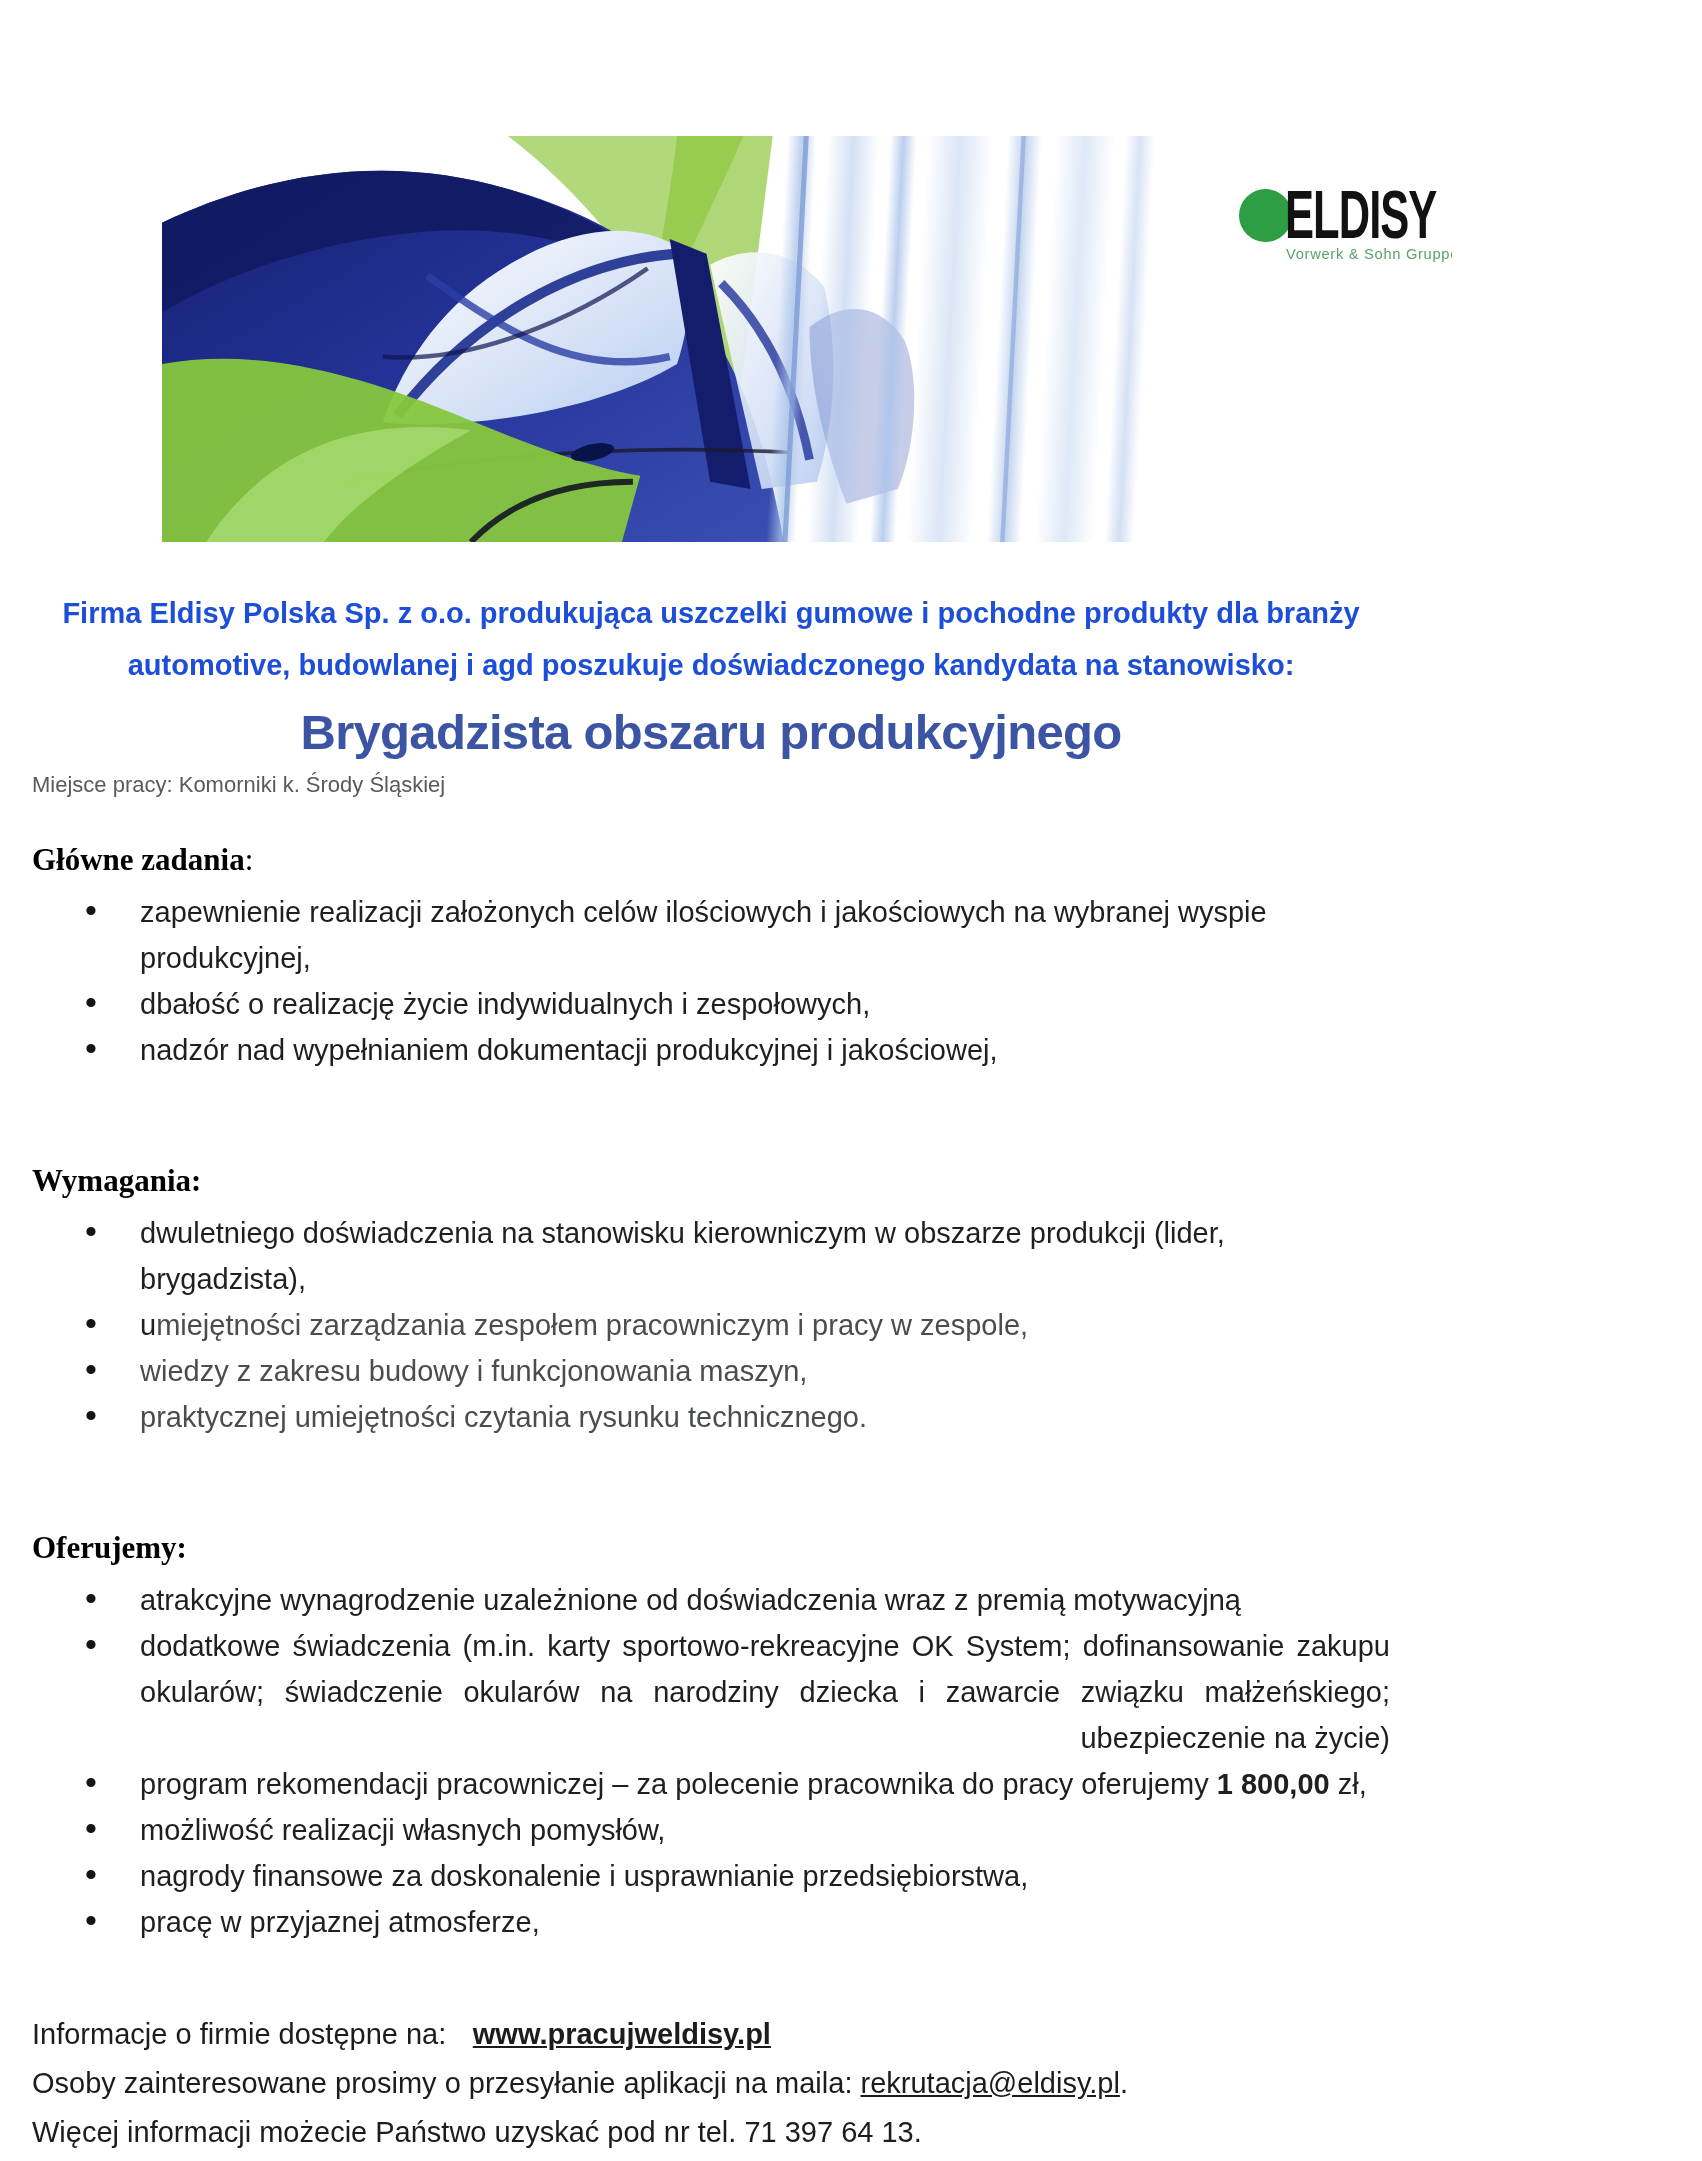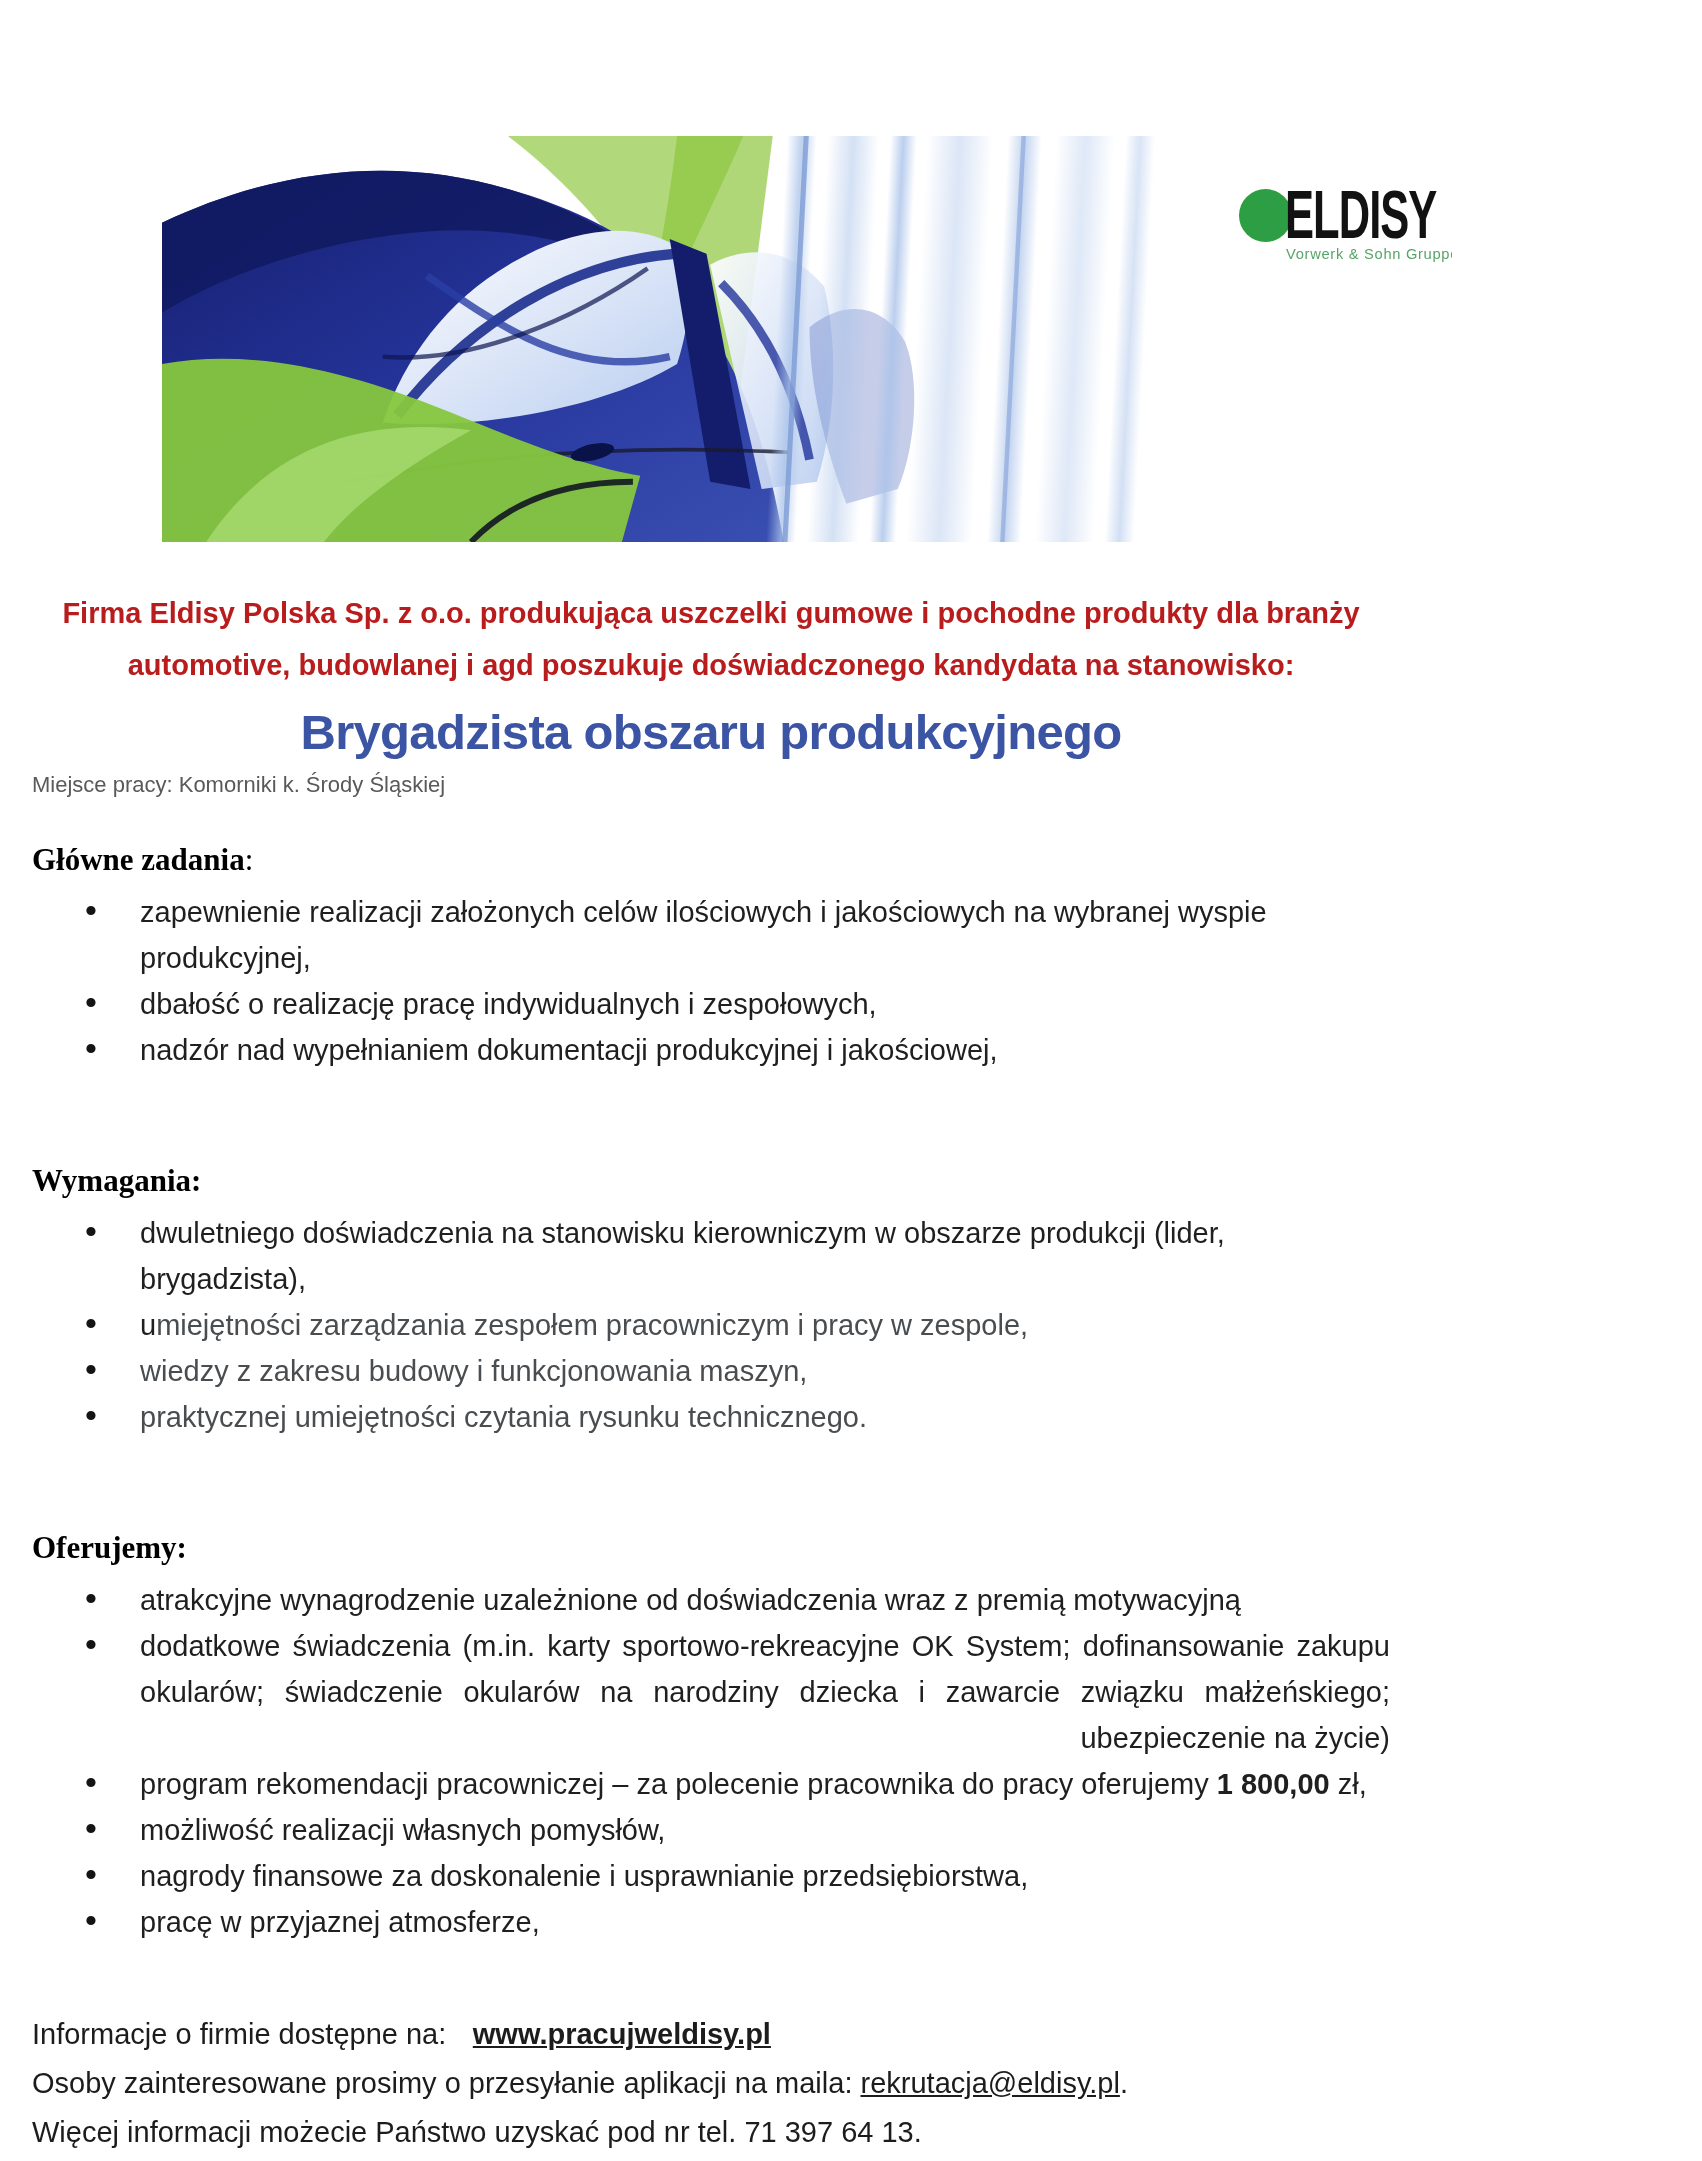--- a/index.html
+++ b/index.html
@@ -13,21 +13,21 @@
   
   .logo{position:absolute;left:1239px;top:183px;display:flex;align-items:flex-start;}
   .logo-dot{width:53px;height:53px;border-radius:50%;background:#2d9e44;margin-top:5.9px;flex:none;}
   .logo-text{font-weight:bold;font-size:68px;line-height:62px;letter-spacing:-1.5px;color:#121212;
              transform:scaleX(.64);transform-origin:left top;margin-left:-7.4px;white-space:nowrap;}
   .logo-tagline{position:absolute;left:47px;top:63px;font-size:14.7px;letter-spacing:0.7px;
                 color:#56a468;white-space:nowrap;}
 
   
   .content{position:absolute;left:32px;right:62px;top:0;}
-  .intro{margin:587px 0 0;text-align:center;font-weight:bold;font-size:29px;line-height:52px;color:#b91c1c;}
+  .intro{margin:587px 0 0;text-align:center;font-weight:bold;font-size:29px;line-height:52px;color:#1d4ed8;}
   .title{margin:10.3px 0 0;text-align:center;font-weight:bold;font-size:49px;line-height:63px;
          color:#3b54a4;letter-spacing:-0.7px;}
   .subtitle{margin:5.9px 0 0;text-align:left;font-size:22px;line-height:29px;color:#595959;}
 
   .sec-heading{font-family:"Liberation Serif", serif;font-weight:bold;font-size:31px;line-height:41px;
                color:#000;margin:87px 0 0;}
   #sections > h2:first-child{margin-top:40px;}
   .colon-normal{font-weight:normal;}
 
   ul.bullets{list-style:none;margin:8.8px 0 0;padding:0;}
@@ -113,21 +113,21 @@
 
     <p class="intro"><span>Firma Eldisy Polska Sp. z o.o. produkująca uszczelki gumowe i pochodne produkty dla branży</span><br><span>automotive, budowlanej i agd poszukuje doświadczonego kandydata na stanowisko:</span></p>
 
     <h1 class="title">Brygadzista obszaru produkcyjnego</h1>
     <p class="subtitle">Miejsce pracy: Komorniki k. Środy Śląskiej</p>
 
     <div id="sections">
         <h2 class="sec-heading"><span>Główne zadania</span><span class="colon-normal">:</span></h2>
         <ul class="bullets">
           <li><span class="seg-normal">zapewnienie realizacji założonych celów ilościowych i jakościowych na wybranej wyspie produkcyjnej,</span></li>
-          <li><span class="seg-normal">dbałość o realizację pracę indywidualnych i zespołowych,</span></li>
+          <li><span class="seg-normal">dbałość o realizację życie indywidualnych i zespołowych,</span></li>
           <li><span class="seg-normal">nadzór nad wypełnianiem dokumentacji produkcyjnej i jakościowej,</span></li>
         </ul>
         <h2 class="sec-heading"><span>Wymagania</span><span>:</span></h2>
         <ul class="bullets">
           <li><span class="seg-normal">dwuletniego doświadczenia na stanowisku kierowniczym w obszarze produkcji (lider, brygadzista),</span></li>
           <li><span class="seg-normal">u</span><span class="seg-gray">miejętności zarządzania zespołem pracowniczym i pracy w zespole,</span></li>
           <li><span class="seg-gray">wiedzy z zakresu budowy i funkcjonowania maszyn,</span></li>
           <li><span class="seg-gray">praktycznej umiejętności czytania rysunku technicznego.</span></li>
         </ul>
         <h2 class="sec-heading"><span>Oferujemy</span><span>:</span></h2>

